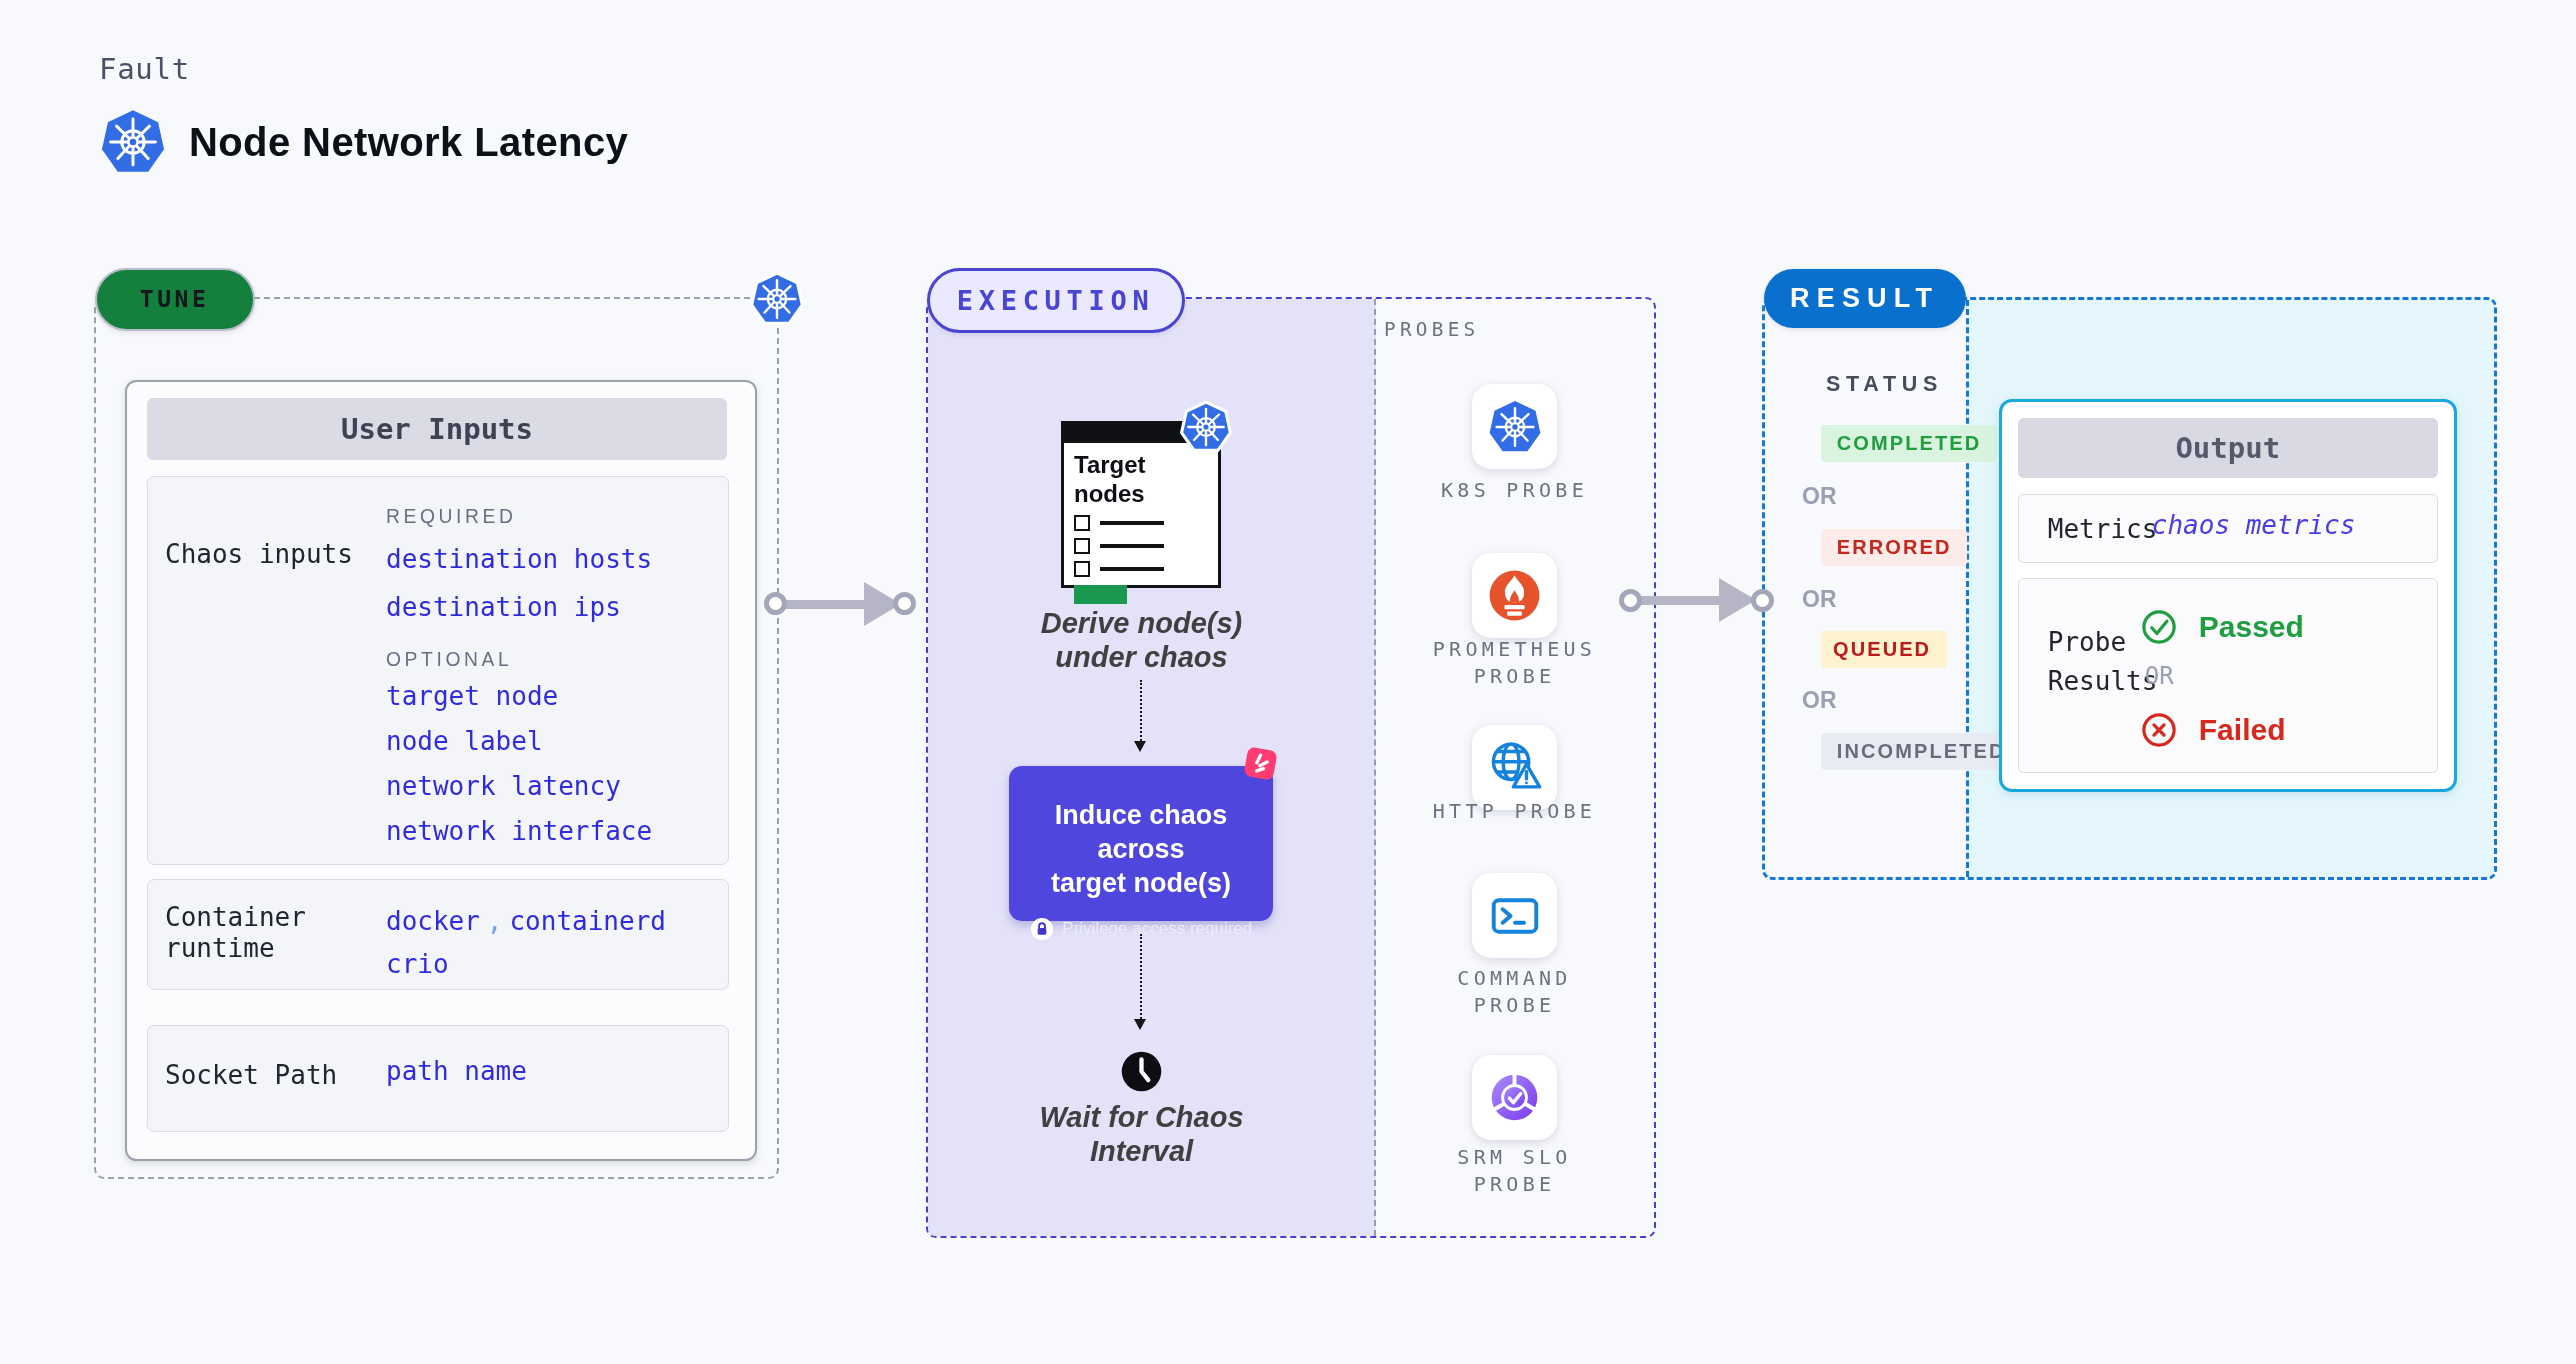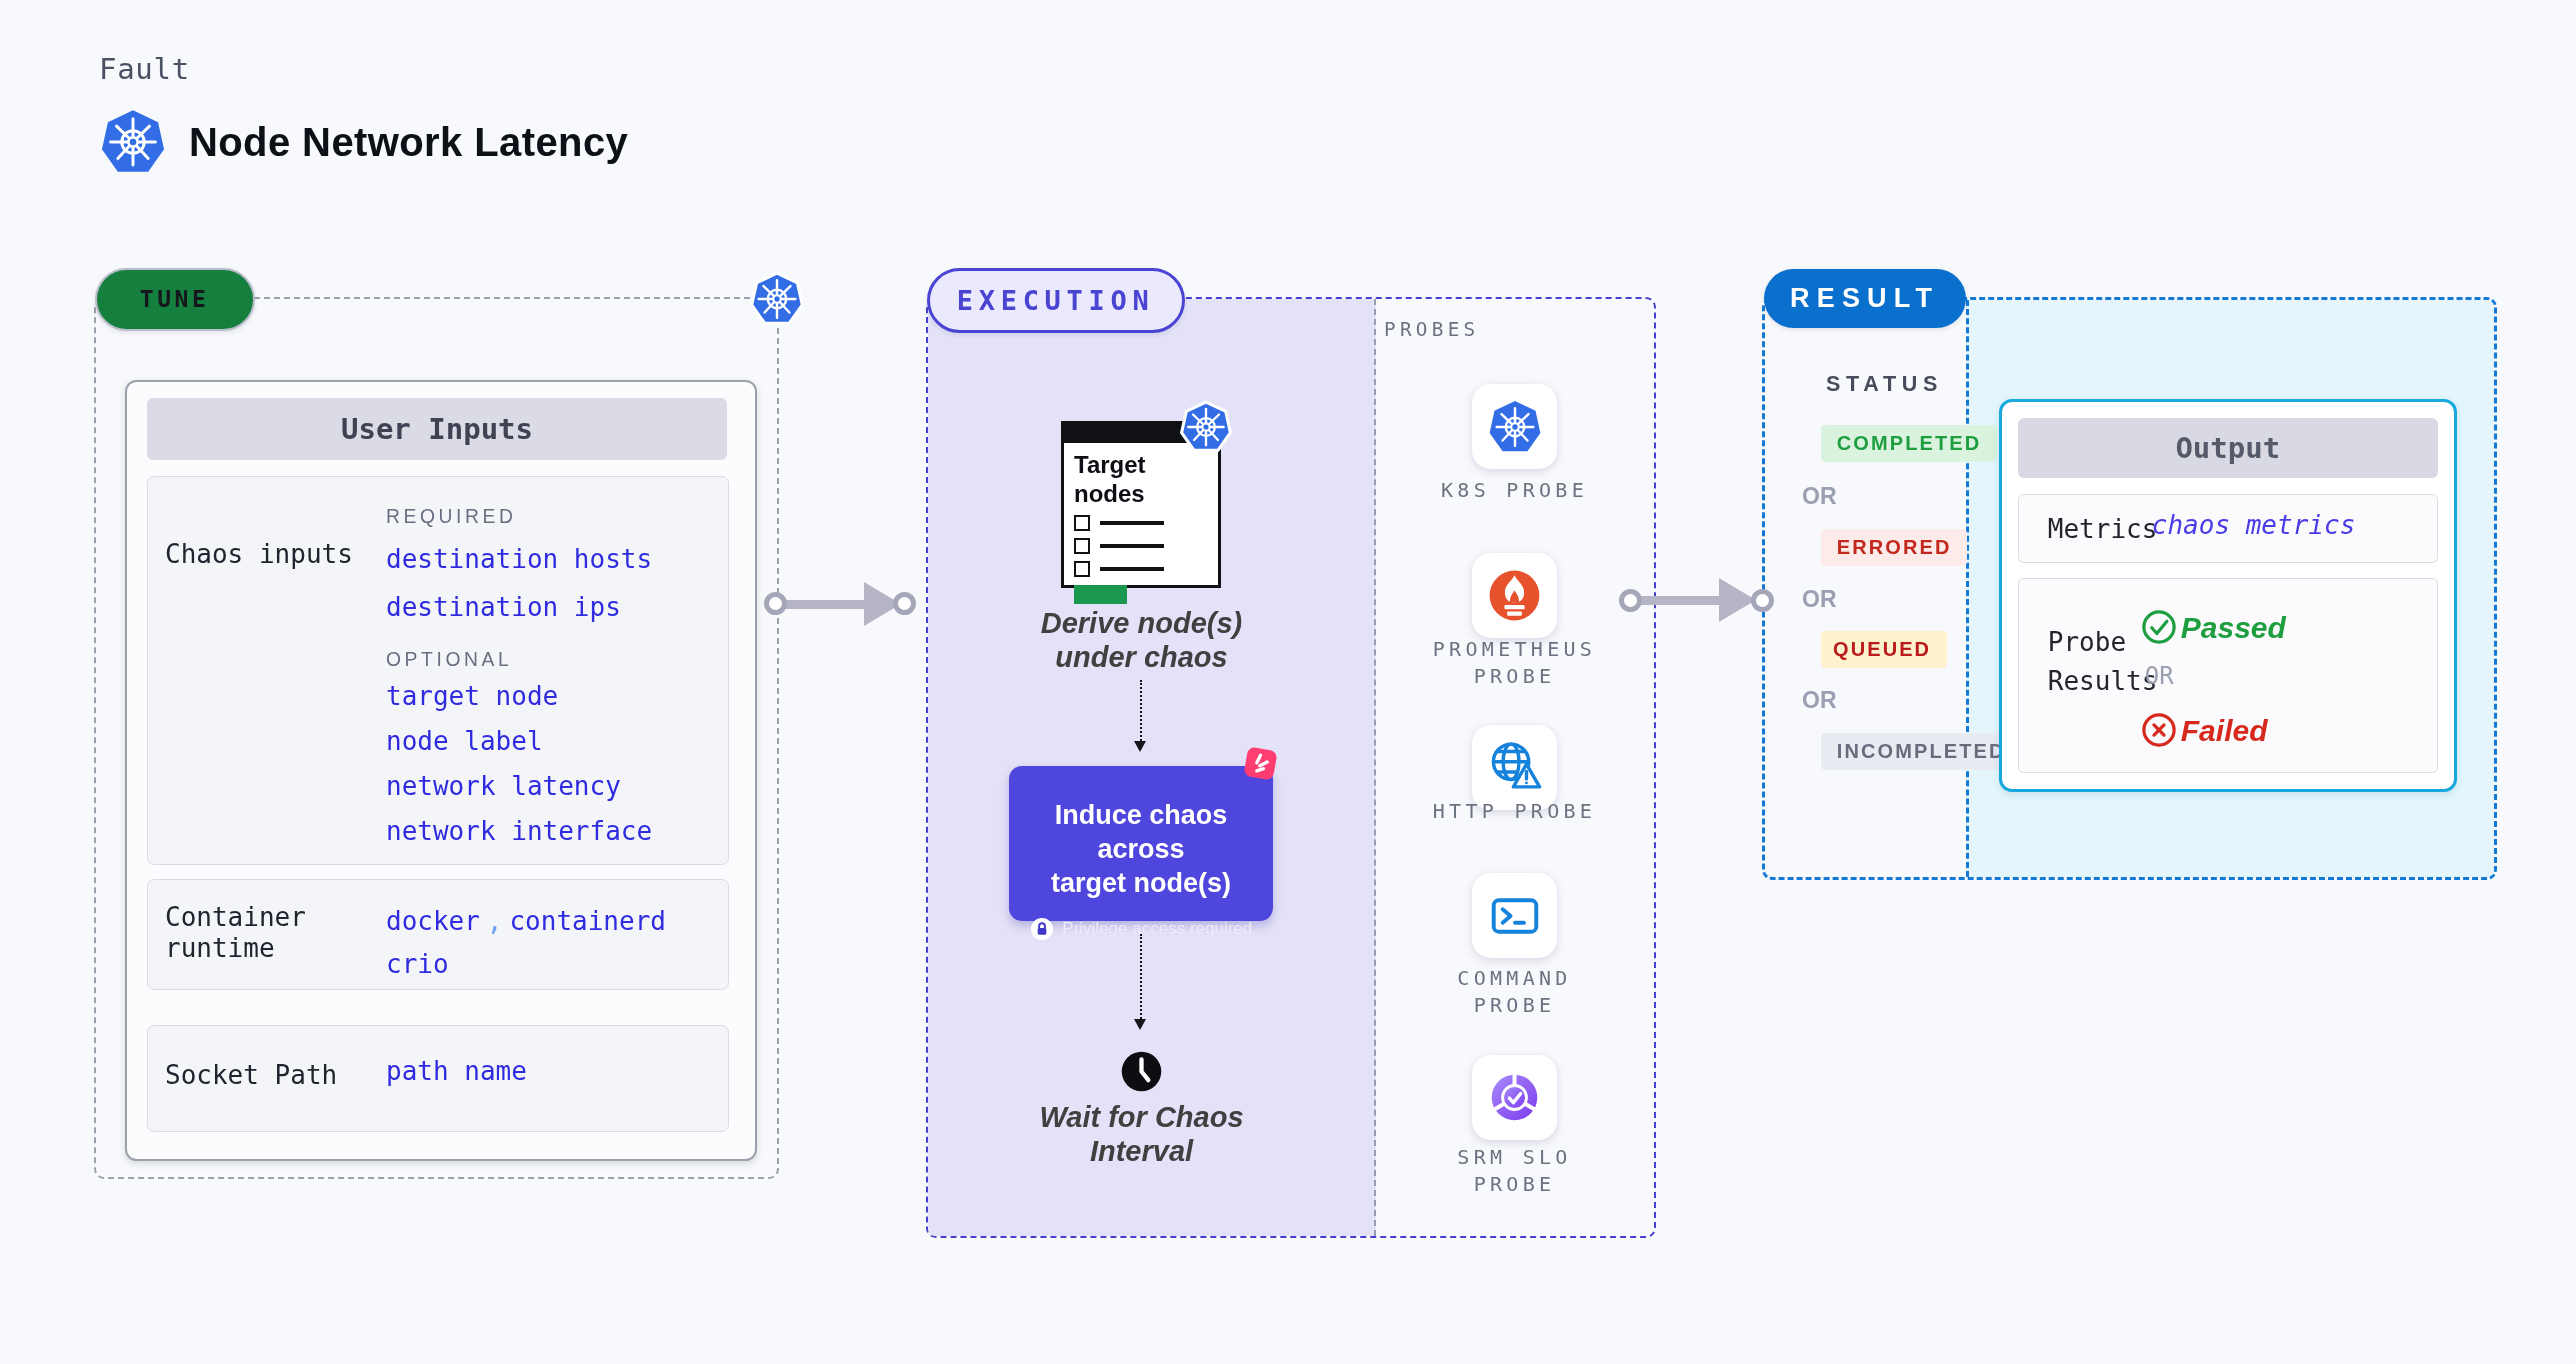--- a/index.html
+++ b/index.html
@@ -106,21 +106,21 @@
                border-radius:13px;box-shadow:0 2.9px 8.6px rgba(40,120,160,.15);box-sizing:border-box;}
   #output-header{left:15.8px;top:15.8px;width:420px;height:60px;background:#d9d9e3;border-radius:5.7px;
                  display:flex;align-items:center;justify-content:center;font-size:29px;font-weight:bold;color:#555a6b;}
   .out-row{position:absolute;left:15.8px;width:420px;background:#fbfbfd;border:1.4px solid #dadde4;border-radius:5.7px;box-sizing:border-box;}
   #row-metrics{top:92px;height:69px;}
   #row-probe{top:176px;height:195px;}
   .out-label{position:absolute;left:29px;font-size:26px;color:#22252e;line-height:39px;}
   #metrics-label{top:15px;}
   #metrics-value{position:absolute;left:133px;top:15px;font-size:26px;color:#4a3de8;font-style:italic;}
   #probe-label{top:44px;width:115px;}
-  .verdict{position:absolute;display:flex;align-items:flex-end;gap:4px;font-style:italic;}
+  .verdict{position:absolute;display:flex;align-items:center;gap:22px;}
   #verdict-pass{left:122px;top:30px;}
   #verdict-fail{left:122px;top:133px;}
   .verdict-text{font-size:30px;font-weight:bold;}
   #passed-text{color:#1f9e40;} #failed-text{color:#d6281c;}
   #or-output{position:absolute;left:126px;top:83px;font-size:24px;color:#9aa0b2;font-family:"DejaVu Sans Mono",monospace;}
 
   svg.icon{display:block;}
 </style>
 </head>
 <body>

